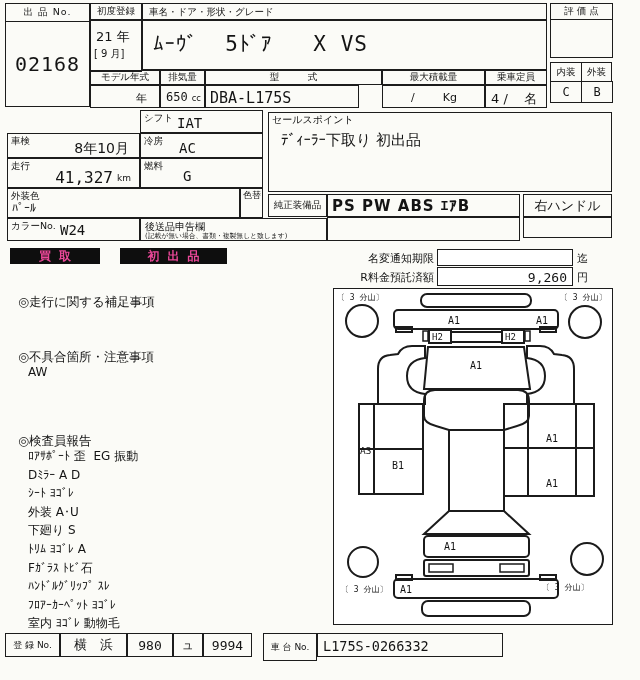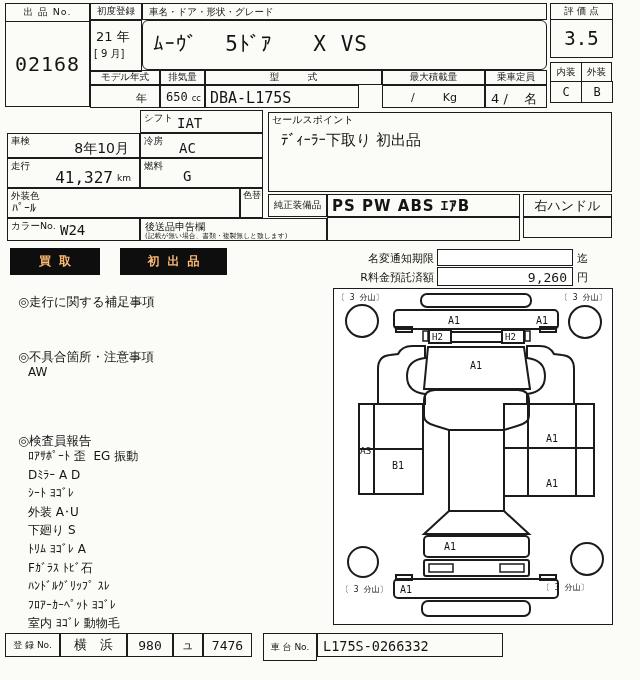--- a/index.html
+++ b/index.html
@@ -5,21 +5,21 @@
   html,body{margin:0;padding:0;background:#e8e8e4;}
   #sheet{position:relative;width:640px;height:680px;background:#fbfbf7;
          font-family:"DejaVu Sans","Liberation Sans",sans-serif;color:#141414;overflow:hidden;}
   .cell{position:absolute;box-sizing:border-box;border:1.5px solid #1c1c1c;}
   .lbl{position:absolute;top:1px;left:3px;font-size:9.5px;white-space:pre;line-height:11px;}
   .ctr{display:flex;align-items:center;justify-content:center;}
   .mono{font-family:"DejaVu Sans Mono","Liberation Mono",monospace;}
   .pre{white-space:pre;}
   .v{position:absolute;white-space:pre;}
   .hdr{font-size:9.5px;}
-  .badge{position:absolute;background:#0e0e0e;color:#fdba74;height:27px;
+  .badge{position:absolute;background:#0e0e0e;color:#ec4899;height:16px;
          display:flex;align-items:center;justify-content:center;
          font-size:12px;font-weight:bold;letter-spacing:8px;padding-left:8px;box-sizing:border-box;}
   .sectitle{position:absolute;font-size:12.5px;white-space:pre;}
   .rline{font-size:12px;line-height:18.6px;white-space:pre;}
   svg text{font-family:"DejaVu Sans Mono","Liberation Mono",monospace;fill:#141414;}
 </style>
 </head>
 <body>
 
 <div id="sheet">
@@ -31,21 +31,21 @@
 
   <div class="cell ctr hdr" style="left:90px;top:3px;width:52px;height:17px;">初度登録</div>
   <div class="cell" style="left:90px;top:20px;width:52px;height:52px;">
     <div class="v" style="left:5px;top:7px;font-size:13px;">21 年</div>
     <div class="v" style="left:3px;top:26px;font-size:10px;">[ 9 月]</div>
   </div>
 
   <div class="cell hdr" style="left:142px;top:3px;width:405px;height:17px;">
     <div class="v" style="left:6px;top:2px;">車名・ドア・形状・グレード</div>
   </div>
-  <div class="cell" style="left:142px;top:20px;width:405px;height:50px;border-radius:6px;">
+  <div class="cell" style="left:142px;top:20px;width:405px;height:50px;">
     <div class="v mono" style="left:10px;top:11px;font-size:21px;letter-spacing:1px;">ﾑｰｳﾞ  5ﾄﾞｱ   X VS</div>
   </div>
 
   <div class="cell ctr hdr" style="left:90px;top:70px;width:70px;height:15px;">モデル年式</div>
   <div class="cell ctr hdr" style="left:160px;top:70px;width:45px;height:15px;">排気量</div>
   <div class="cell ctr hdr pre" style="left:205px;top:70px;width:177px;height:15px;">型　　　式</div>
   <div class="cell ctr hdr" style="left:382px;top:70px;width:103px;height:15px;">最大積載量</div>
   <div class="cell ctr hdr" style="left:485px;top:70px;width:62px;height:15px;">乗車定員</div>
 
   <div class="cell" style="left:90px;top:85px;width:70px;height:23px;">
@@ -60,21 +60,20 @@
   </div>
   <div class="cell" style="left:382px;top:85px;width:103px;height:23px;">
     <div class="v" style="left:28px;top:5px;font-size:11px;">/        Kg</div>
   </div>
   <div class="cell" style="left:485px;top:85px;width:62px;height:23px;">
     <div class="v" style="left:5px;top:4px;font-size:13px;">4 /    名</div>
   </div>
 
   <div class="cell" style="left:550px;top:3px;width:63px;height:55px;">
     <div class="ctr hdr" style="position:absolute;left:0;right:0;top:0;height:15px;border-bottom:1.5px solid #1c1c1c;">評 価 点</div>
-    <div class="ctr mono" style="position:absolute;left:0;right:0;top:15px;bottom:0;font-size:19px;">3.5</div>
   </div>
   <div class="cell ctr hdr" style="left:550px;top:62px;width:32px;height:20px;">内装</div>
   <div class="cell ctr hdr" style="left:581px;top:62px;width:31px;height:20px;">外装</div>
   <div class="cell ctr mono" style="left:550px;top:81px;width:32px;height:22px;font-size:12px;">C</div>
   <div class="cell ctr mono" style="left:581px;top:81px;width:32px;height:22px;font-size:12px;">B</div>
 
   <div class="cell" style="left:140px;top:110px;width:123px;height:23px;">
     <span class="lbl">シフト</span>
     <div class="v mono" style="left:36px;top:4px;font-size:14px;">IAT</div>
   </div>
@@ -214,20 +213,20 @@
         <text x="110" y="261">A1</text>
         <text x="66" y="304">A1</text>
       </g>
     </svg>
   </div>
 
   <div class="cell ctr" style="left:5px;top:633px;width:55px;height:24px;font-size:9px;">登 録 No.</div>
   <div class="cell ctr pre" style="left:60px;top:633px;width:67px;height:24px;font-size:13px;">横　浜</div>
   <div class="cell ctr mono" style="left:127px;top:633px;width:46px;height:24px;font-size:13px;">980</div>
   <div class="cell ctr" style="left:173px;top:633px;width:30px;height:24px;font-size:12px;">ュ</div>
-  <div class="cell ctr mono" style="left:203px;top:633px;width:49px;height:24px;font-size:13px;">7476</div>
+  <div class="cell ctr mono" style="left:203px;top:633px;width:49px;height:24px;font-size:13px;">9994</div>
 
   <div class="cell ctr" style="left:263px;top:633px;width:54px;height:28px;font-size:9px;">車 台 No.</div>
   <div class="cell" style="left:317px;top:633px;width:186px;height:24px;">
     <div class="v mono" style="left:5px;top:4px;font-size:13.5px;">L175S-0266332</div>
   </div>
 
 </div>
 
 </body></html>

